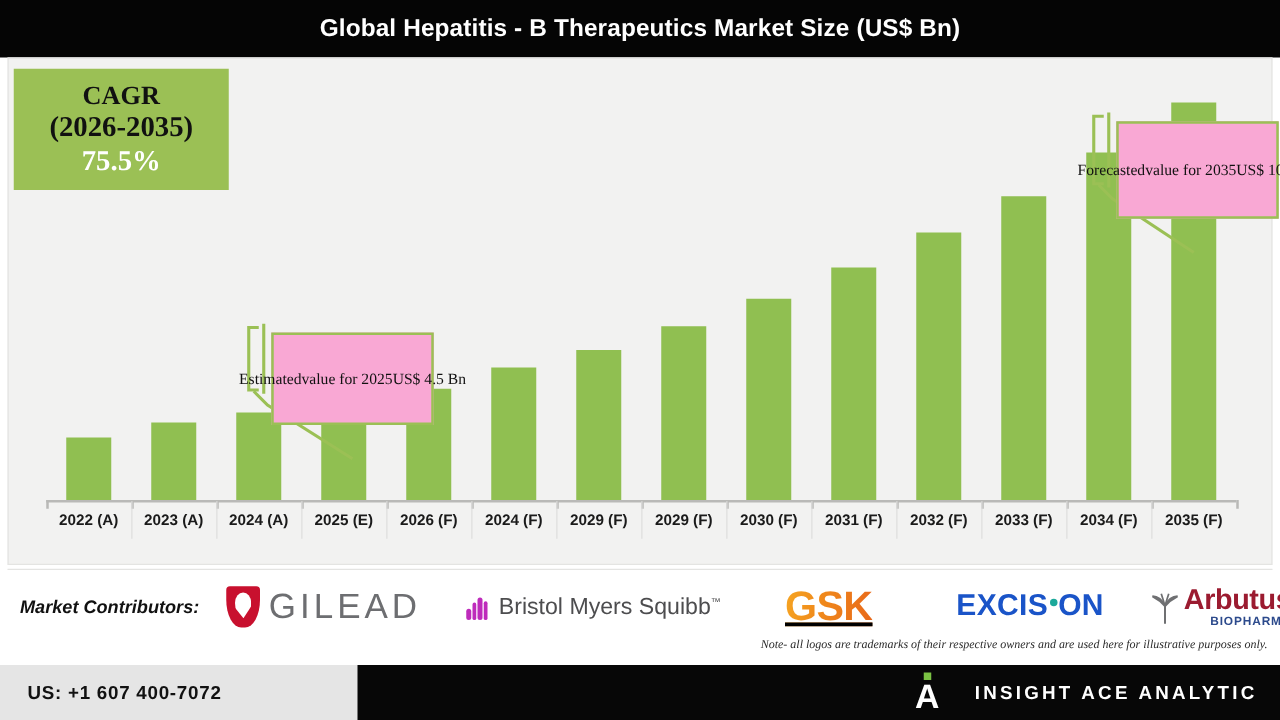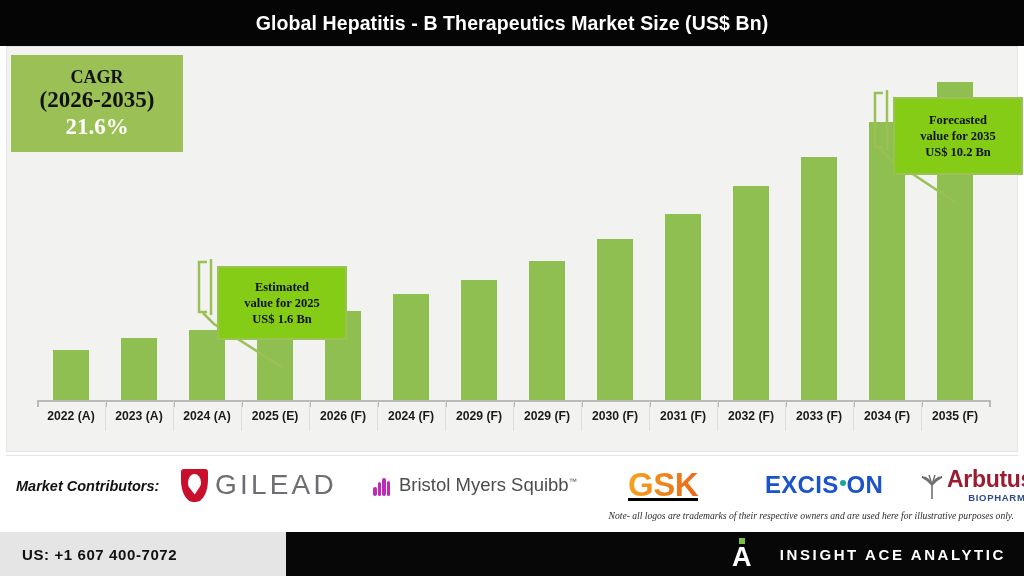--- a/index.html
+++ b/index.html
@@ -30,33 +30,33 @@
   }
 
   
   .cagr {
     position: absolute; left: 4px; top: 8px; width: 172px; height: 97px;
     background: #9bc055;
     display: flex; flex-direction: column; align-items: center; justify-content: center;
     font-family: "Liberation Serif", serif;
     line-height: 1.12;
   }
-  .cagr .l1 { font-size: 18px; font-weight: bold; color: #111; }
+  .cagr .l1 { font-size: 21px; font-weight: bold; color: #111; }
   .cagr .l2 { font-size: 23px; font-weight: bold; color: #111; }
   .cagr .l3 { font-size: 23px; font-weight: bold; color: #ffffff; margin-top: 1px; }
 
   
   .callout {
     position: absolute;
-    background: #84cc16;
+    background: #f9a8d4;
     border: 2.5px solid #9bc055;
     font-family: "Liberation Serif", serif;
-    font-weight: bold; color: #111;
+    font-weight: normal; color: #111;
     text-align: center;
-    display: flex; flex-direction: column; align-items: center; justify-content: center;
+    display: flex; align-items: center; justify-content: center;
     line-height: 1.28;
     z-index: 6;
   }
   .callout span { display: block; white-space: nowrap; }
   .callout.est { left: 210px; top: 219px; width: 130px; height: 74px; font-size: 12.5px; }
   .callout.fc  { left: 886px; top: 50px;  width: 130px; height: 78px; font-size: 12.5px; }
 
   
   .leaders { position: absolute; left: 0; top: 0; width: 1012px; height: 406px; z-index: 4; }
   .axis {
@@ -191,38 +191,38 @@
 
   <div class="titlebar">
     <div class="ttl">Global Hepatitis - B Therapeutics Market Size (US$ Bn)</div>
   </div>
 
   <div class="panel">
 
     <div class="cagr">
       <div class="l1">CAGR</div>
       <div class="l2">(2026-2035)</div>
-      <div class="l3">21.6%</div>
+      <div class="l3">75.5%</div>
     </div>
 
     <svg class="leaders" viewBox="0 0 1012 406" preserveAspectRatio="none">
 
       <polyline points="200,215 192,215 192,265 200,265" fill="none" stroke="#9bc055" stroke-width="2.5"></polyline>
       <polyline points="204,212 204,268" fill="none" stroke="#9bc055" stroke-width="2.5"></polyline>
       <polyline points="196,266 207,277 275,320" fill="none" stroke="#9bc055" stroke-width="2.5"></polyline>
 
       <polyline points="876,46 868,46 868,100 876,100" fill="none" stroke="#9bc055" stroke-width="2.5"></polyline>
       <polyline points="880,43 880,103" fill="none" stroke="#9bc055" stroke-width="2.5"></polyline>
       <polyline points="872,101 883,112 948,155" fill="none" stroke="#9bc055" stroke-width="2.5"></polyline>
     </svg>
 
     <div class="callout est">
       <span>Estimated</span>
       <span>value for 2025</span>
-      <span>US$ 1.6 Bn</span>
+      <span>US$ 4.5 Bn</span>
     </div>
     <div class="callout fc">
       <span>Forecasted</span>
       <span>value for 2035</span>
       <span>US$ 10.2 Bn</span>
     </div>
 
     <div class="bars" id="bars">
         <div class="barslot" style="left: 0px; width: 68px;">
           <div class="bar" style="height: 49.8909px; background: rgb(144, 191, 81);"></div>

